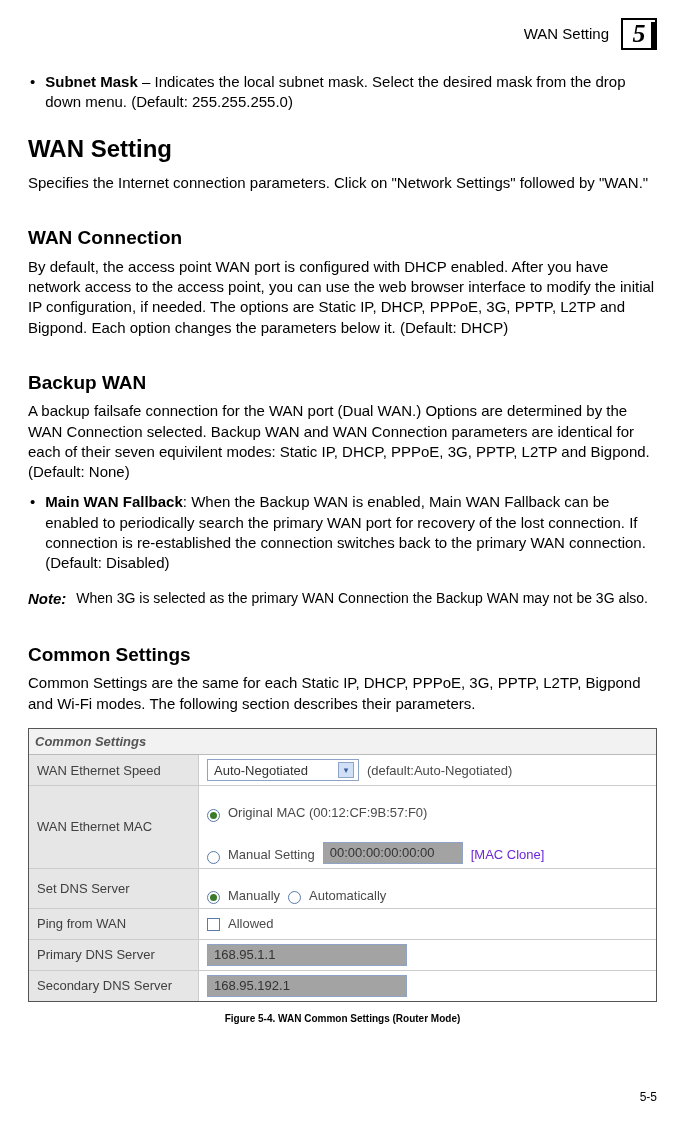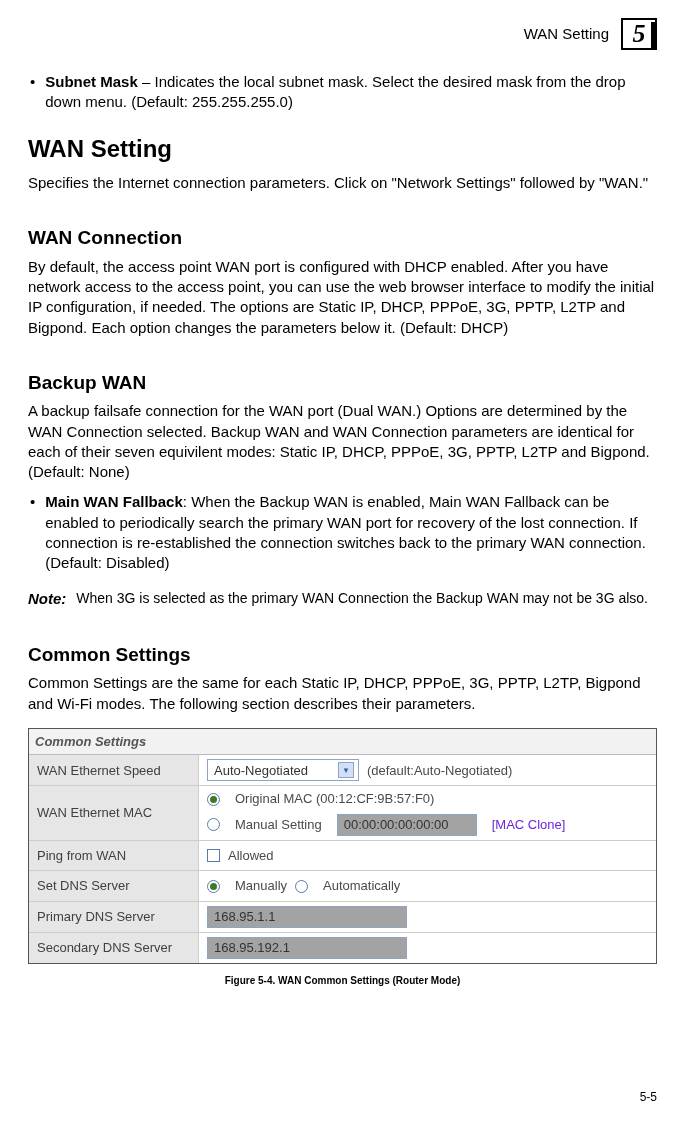--- a/index.html
+++ b/index.html
@@ -143,21 +143,21 @@
       width: 13px; height: 13px; border: 1px solid #5a7aa8; border-radius: 50%;
       display: inline-flex; align-items: center; justify-content: center; flex: 0 0 auto;
       background: #fff;
     }
     .radio.checked::after {
       content: ""; width: 7px; height: 7px; background: #3a7a2a; border-radius: 50%;
     }
     .checkbox {
       width: 13px; height: 13px; border: 1px solid #5a7aa8; background: #fff; flex: 0 0 auto;
     }
-    .inline-row { display: flex; align-items: center; gap: 15px; }
+    .inline-row { display: flex; align-items: flex-end; gap: 8px; margin-top: 14px; }
     .figure-caption {
       text-align: center;
       font-weight: bold;
       font-size: 10px;
       margin-top: 10px;
     }
     .page-num {
       position: absolute;
       bottom: 18px;
       right: 28px;
@@ -234,42 +234,42 @@
           <span>Manual Setting</span>
           <div class="input-box">
             <span>00:00:00:00:00:00</span>
           </div>
           <span class="bracket">[MAC Clone]</span>
         </div>
       </div>
     </div>
 
     <div class="st-row">
+      <div class="st-label">Set DNS Server</div>
+      <div class="st-cell">
+        <div class="inline-row">
+          <span class="radio checked"></span>
+          <span>Manually</span>
+        </div>
+        <div class="inline-row">
+          <span class="radio"></span>
+          <span>Automatically</span>
+        </div>
+      </div>
+    </div>
+
+    <div class="st-row">
       <div class="st-label">Ping from WAN</div>
       <div class="st-cell">
         <span class="checkbox"></span>
         <span>Allowed</span>
       </div>
     </div>
 
     <div class="st-row">
-      <div class="st-label">Set DNS Server</div>
-      <div class="st-cell">
-        <div class="inline-row">
-          <span class="radio checked"></span>
-          <span>Manually</span>
-        </div>
-        <div class="inline-row">
-          <span class="radio"></span>
-          <span>Automatically</span>
-        </div>
-      </div>
-    </div>
-
-    <div class="st-row">
       <div class="st-label">Primary DNS Server</div>
       <div class="st-cell">
         <div class="input-box" style="min-width:200px">
           <span>168.95.1.1</span>
         </div>
       </div>
     </div>
 
     <div class="st-row">
       <div class="st-label">Secondary DNS Server</div>

